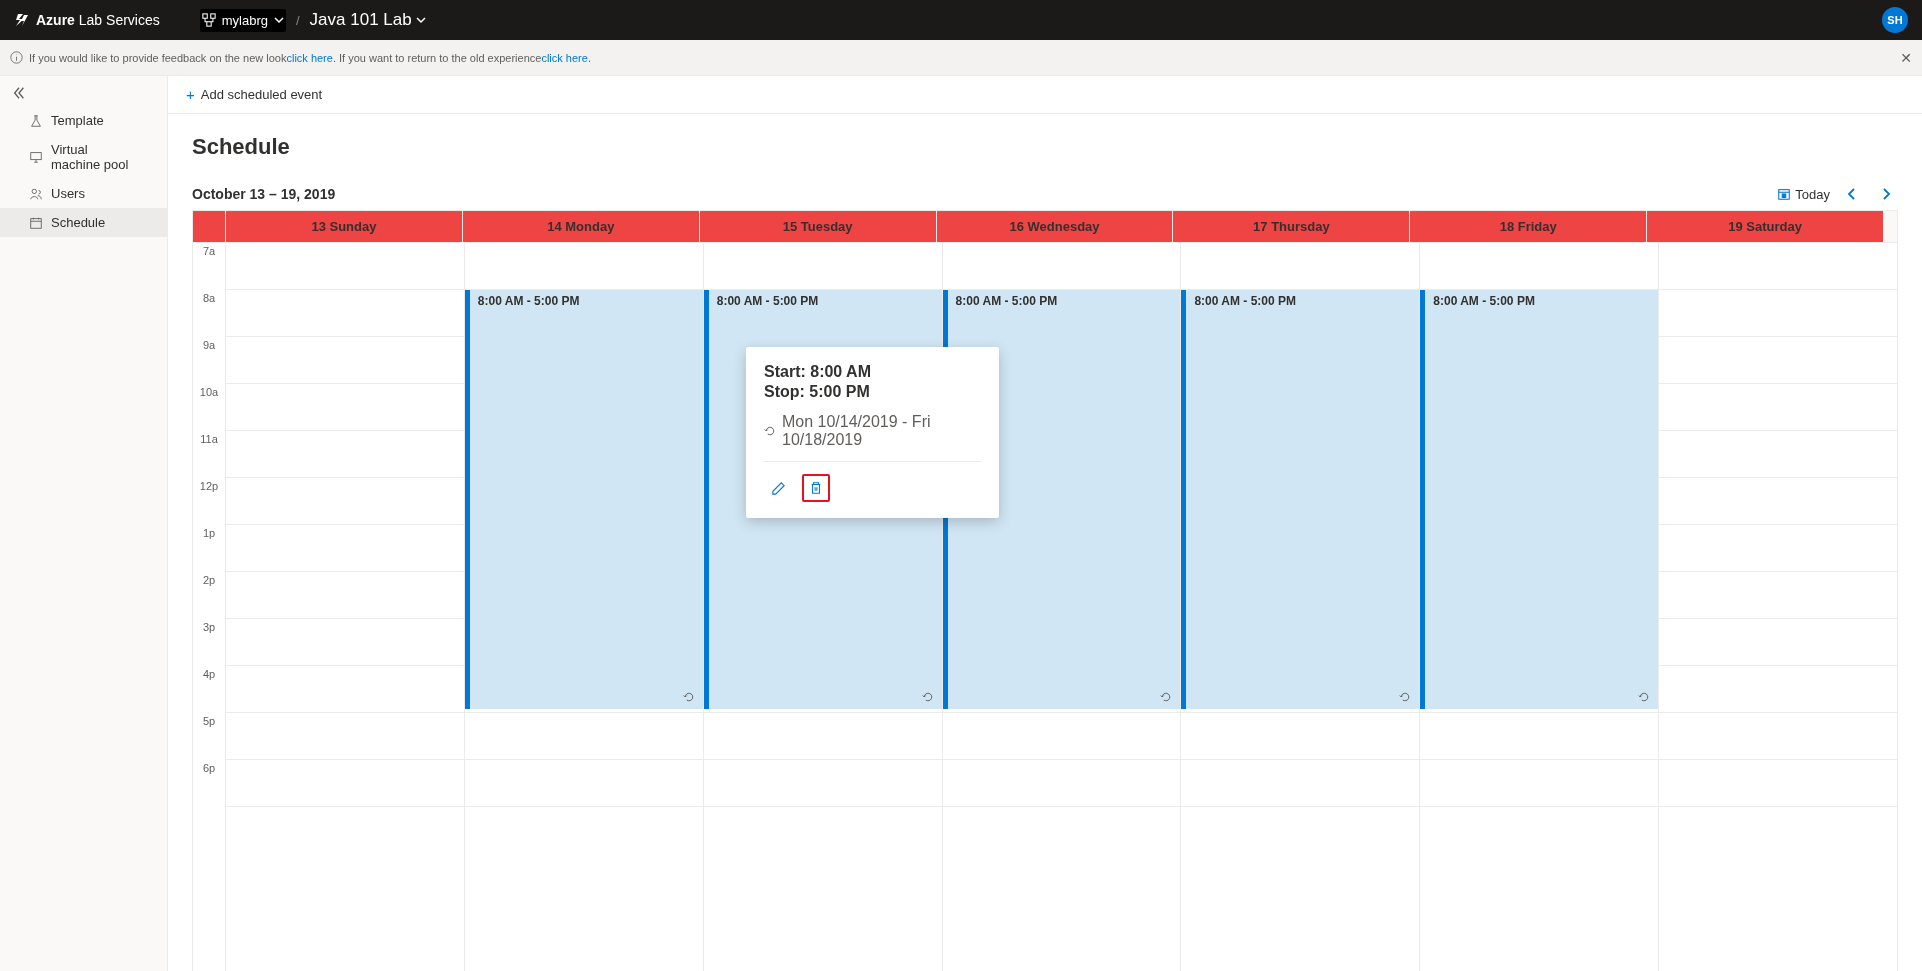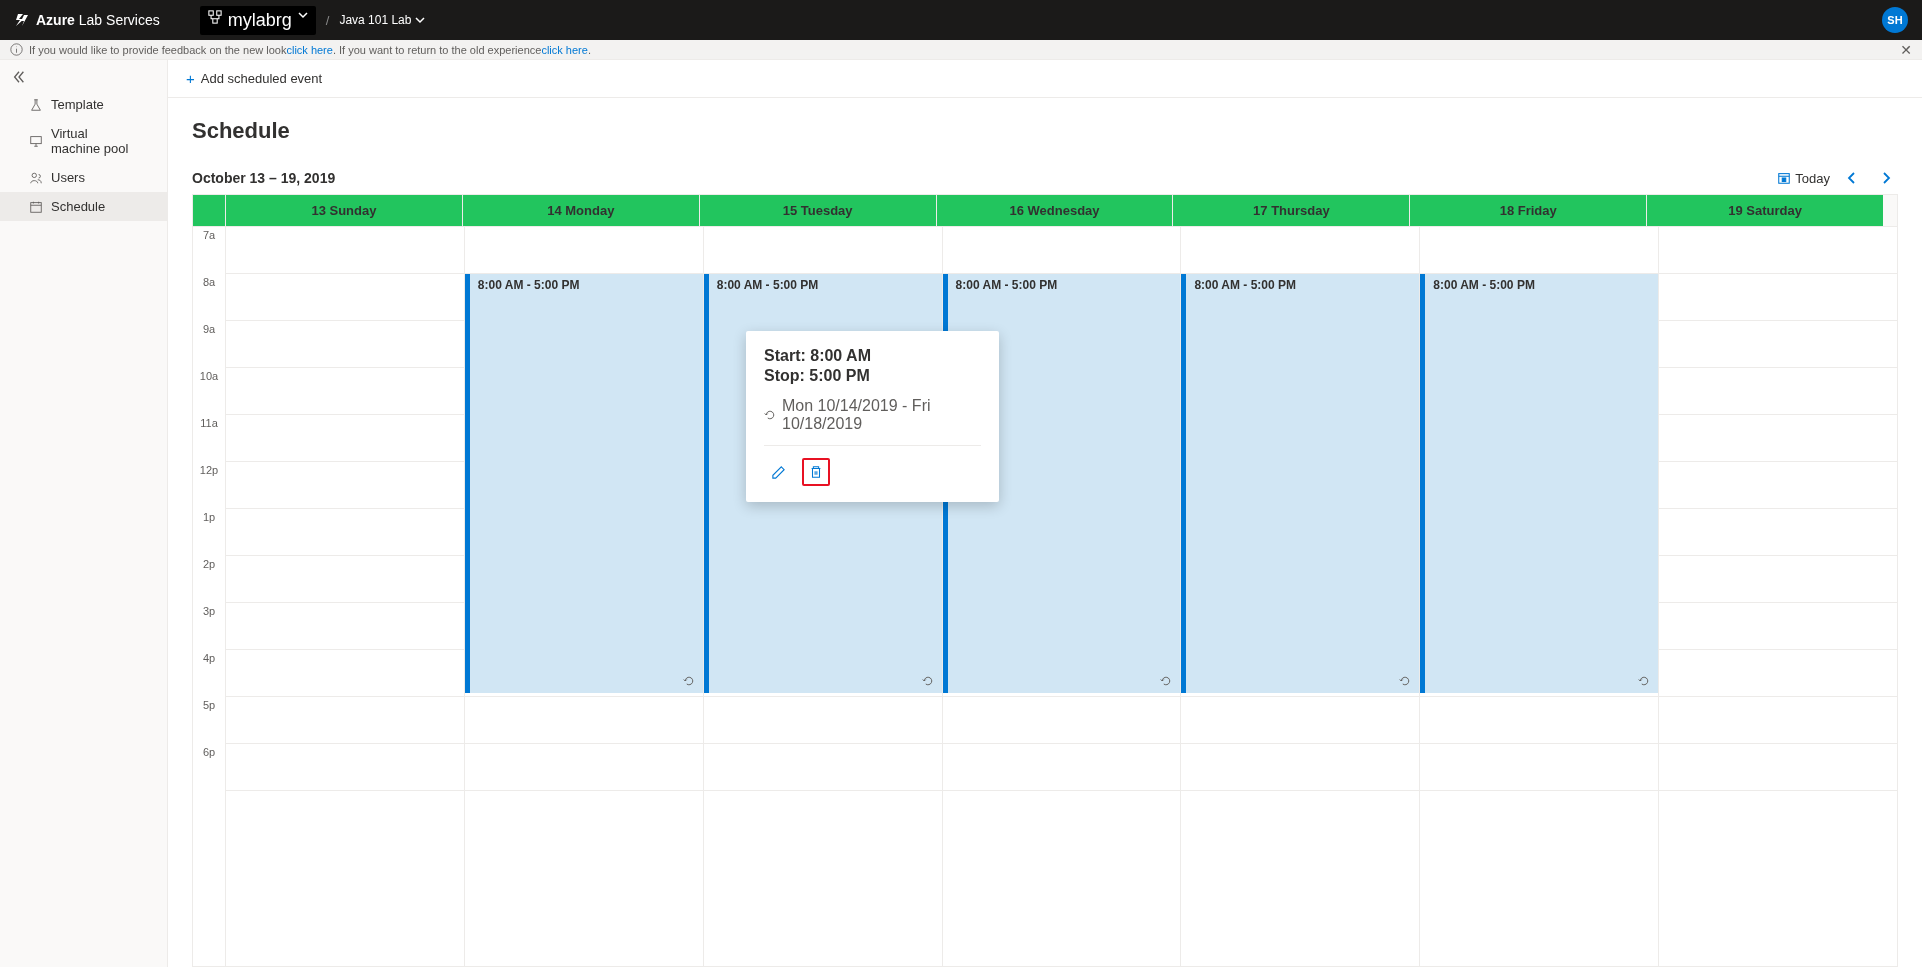--- a/index.html
+++ b/index.html
@@ -3,28 +3,28 @@
 <meta charset="utf-8">
 <style>
 * { box-sizing: border-box; margin: 0; padding: 0; }
 body { font-family: "Segoe UI", -apple-system, sans-serif; font-size: 13px; color: #323130; background: #fff; overflow: hidden; }
 
 
 .topbar { height: 40px; background: #1b1a19; display: flex; align-items: center; color: #fff; padding: 0 14px; }
 .topbar .logo { display: flex; align-items: center; gap: 6px; font-size: 14px; }
 .topbar .logo svg { width: 16px; height: 16px; }
 .topbar .crumb-box { display: flex; align-items: center; margin-left: 40px; gap: 10px; }
-.topbar .rg-box { background: #000; padding: 4px 8px; display: flex; align-items: flex-start; gap: 6px; border-radius: 2px; font-size: 18px; }
+.topbar .rg-box { background: #000; padding: 4px 2px; display: flex; align-items: center; gap: 6px; border-radius: 2px; font-size: 13px; }
 .topbar .crumb-sep { color: #888; }
-.topbar .lab-name { display: flex; align-items: center; gap: 4px; font-size: 12px; }
+.topbar .lab-name { display: flex; align-items: center; gap: 4px; font-size: 17px; }
 .topbar .spacer { flex: 1; }
 .topbar .avatar { width: 26px; height: 26px; border-radius: 50%; background: #0078d4; color: #fff; display:flex; align-items:center; justify-content:center; font-size: 11px; font-weight: 600; }
 
 
-.feedback-bar { height: 20px; background: #f3f2f1; border-bottom: 1px solid #edebe9; display: flex; align-items: center; padding: 0 10px; font-size: 11px; color: #605e5c; }
+.feedback-bar { height: 36px; background: #f3f2f1; border-bottom: 1px solid #edebe9; display: flex; align-items: center; padding: 0 10px; font-size: 11px; color: #605e5c; }
 .feedback-bar .info-icon { margin-right: 6px; color: #605e5c; }
 .feedback-bar a { color: #0078d4; text-decoration: none; }
 .feedback-bar .close { margin-left: auto; color: #605e5c; cursor: pointer; font-size: 14px; }
 
 
 .main { display: flex; height: calc(100vh - 64px); }
 .sidebar { width: 168px; background: #faf9f8; border-right: 1px solid #edebe9; padding-top: 4px; }
 .sidebar .collapse-btn { padding: 6px 12px; color: #605e5c; cursor: pointer; }
 .sidebar .nav-item { display: flex; align-items: center; gap: 8px; padding: 7px 29px; font-size: 13px; color: #323130; cursor: pointer; }
 .sidebar .nav-item.active { background: #edebe9; }
@@ -41,21 +41,21 @@
 
 .sched-header { display: flex; align-items: flex-end; margin-bottom: 8px; }
 .sched-header .range { font-weight: 700; font-size: 14px; }
 .sched-header .nav { margin-left: auto; display: flex; align-items: center; gap: 10px; }
 .sched-header .today-btn { display: flex; align-items: center; gap: 4px; color: #323130; font-size: 13px; cursor:pointer; }
 .sched-header .today-btn .cal-icon { color: #0078d4; }
 .sched-header .arrow { color: #0078d4; cursor:pointer; padding: 2px 6px; }
 
 
 .cal-wrap { flex: 1; border: 1px solid #edebe9; display: flex; flex-direction: column; overflow: hidden; position: relative; }
-.cal-day-header { display: flex; background: #22c55e; border-bottom: 1px solid #edebe9; height: 32px; }
+.cal-day-header { display: flex; background: #ef4444; border-bottom: 1px solid #edebe9; height: 32px; }
 .cal-day-header .time-gutter { width: 32px; }
 .cal-day-header .day-col { flex:1; display:flex; align-items:center; justify-content:center; font-size: 13px; font-weight: 600; border-left: 1px solid #edebe9; }
 .cal-day-header .scroll-pad { width: 14px; background:#faf9f8; }
 
 .cal-body { flex:1; overflow-y: auto; display:flex; position:relative; }
 .time-gutter-body { width:32px; flex-shrink:0; }
 .time-gutter-body .hour { height: 47px; font-size:11px; color:#605e5c; text-align:center; padding-top:2px; }
 .day-grid { flex:1; display:flex; position:relative;font-weight:bold; }
 .day-col-body { flex:1; border-left: 1px solid #edebe9; position:relative; }
 .hour-row { height: 47px; border-bottom: 1px solid #edebe9; }

